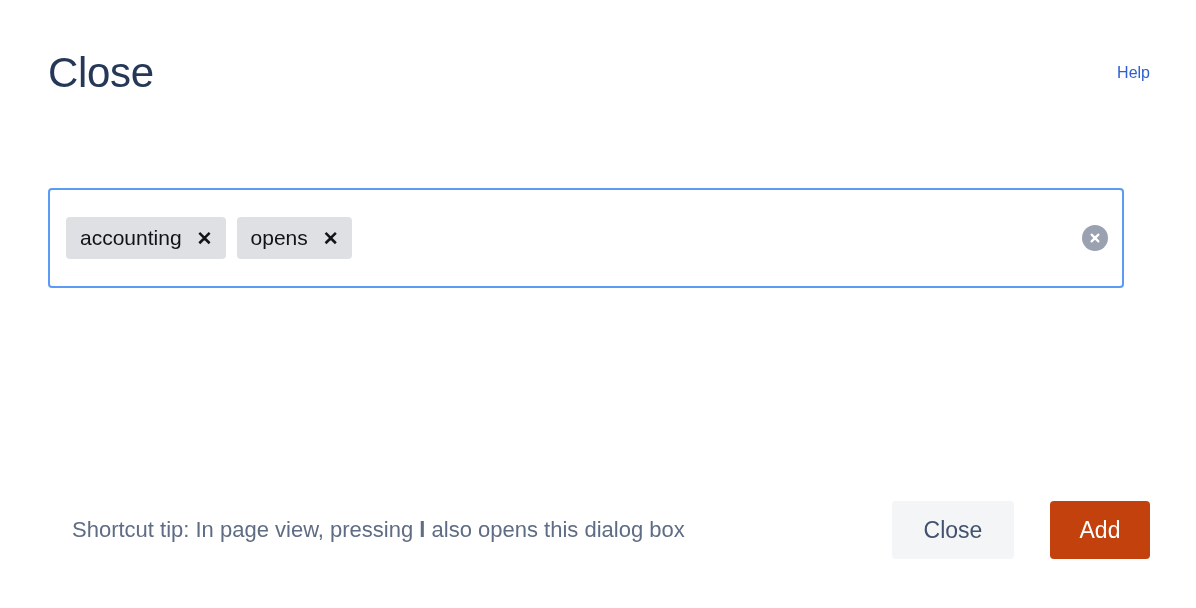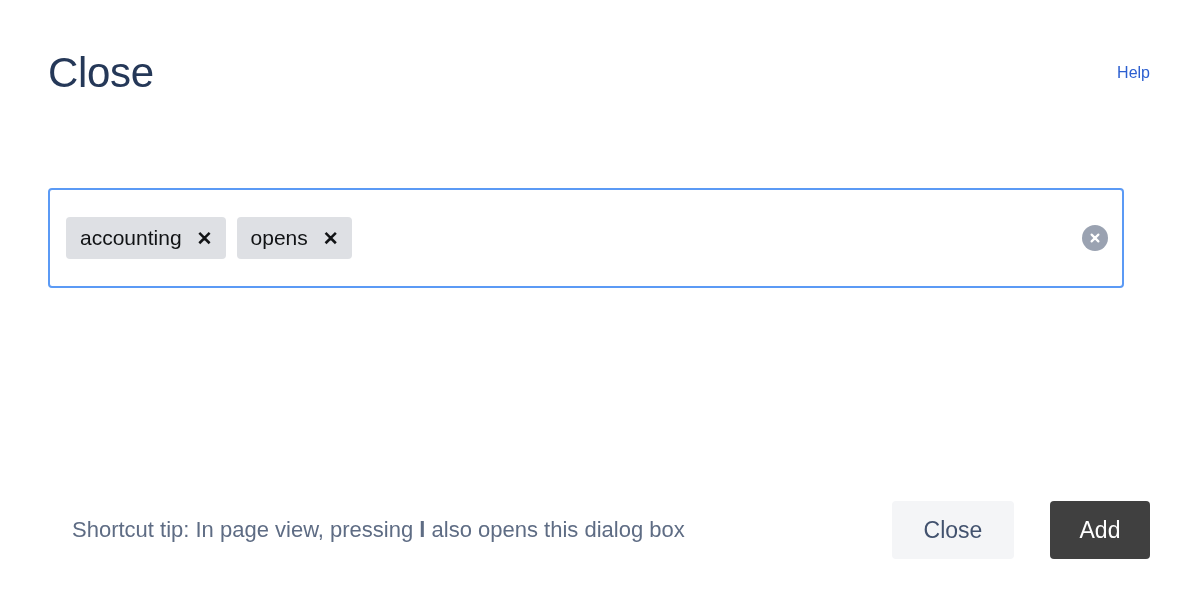--- a/index.html
+++ b/index.html
@@ -198,21 +198,21 @@
     white-space: nowrap;
   }
 
   .btn-close {
     background: #F4F5F7;
     color: #42526E;
     min-width: 122px;
   }
 
   .btn-add {
-    background: #404040;
+    background: #c2410c;
     color: #FFFFFF;
     min-width: 100px;
   }
 </style>
 </head>
 <body>
 
 <div class="dialog">
 
   <div class="dialog-header">

